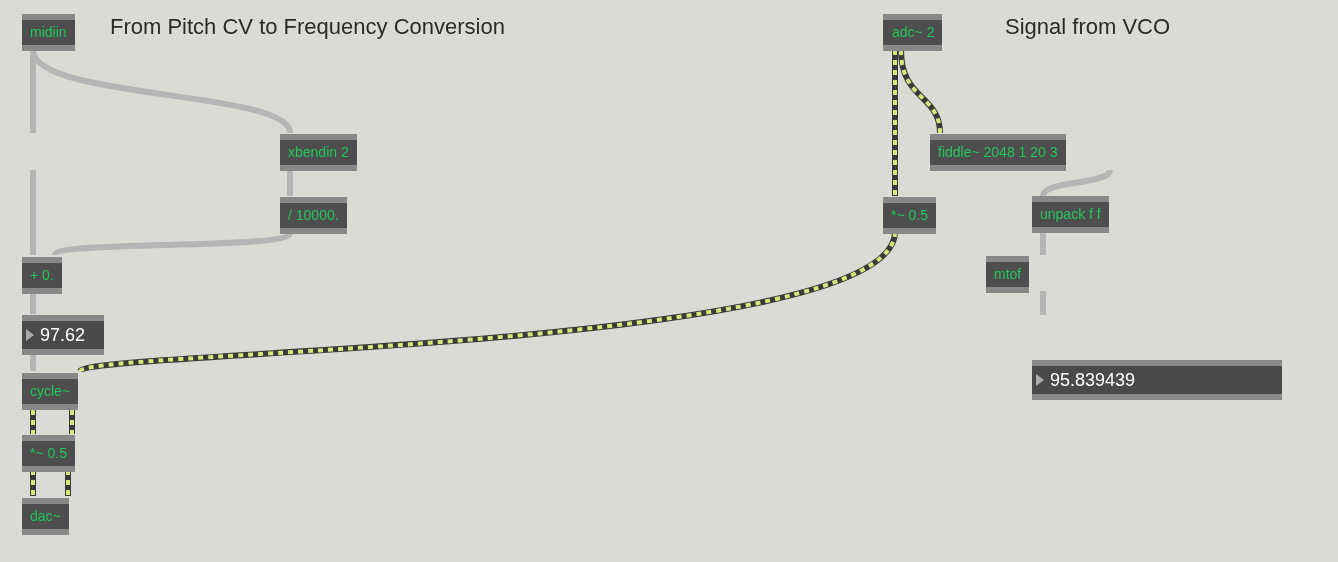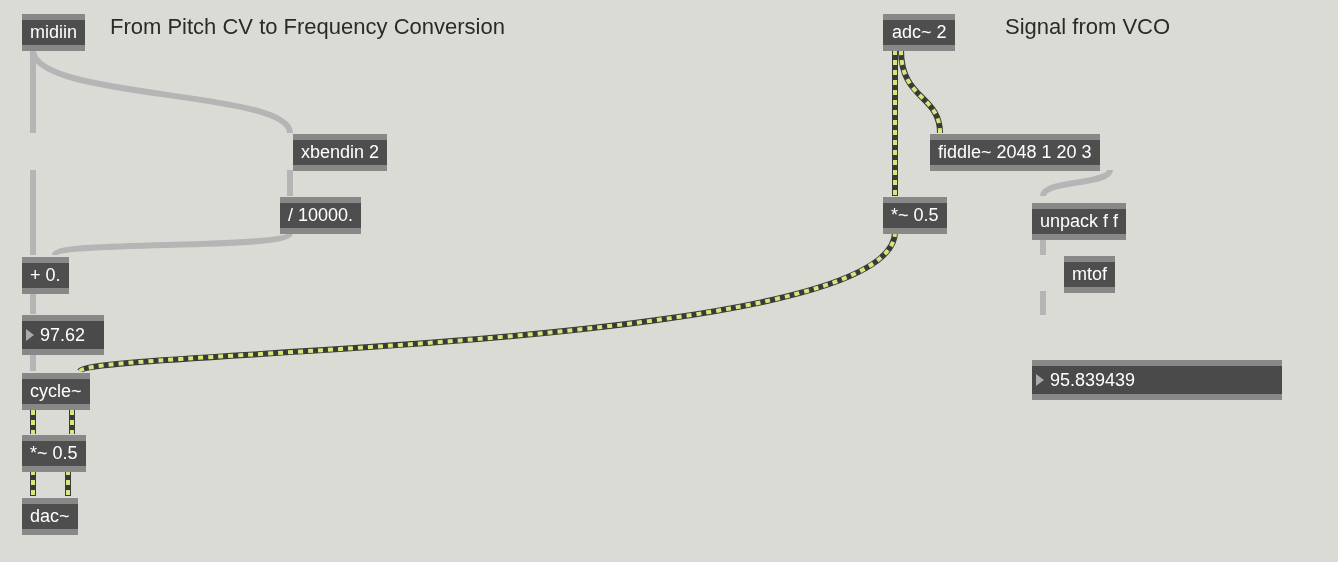--- a/index.html
+++ b/index.html
@@ -19,22 +19,22 @@
   svg.wires {
     position: absolute;
     inset: 0;
     width: 1338px;
     height: 562px;
     pointer-events: none;
   }
   .obj {
     position: absolute;
     background: #4e4e4e;
-    color: #ffffff;
-    font-size: 18px;
+    color: #22c55e;
+    font-size: 14px;
     line-height: 22px;
     padding: 1px 8px 2px 8px;
     border-top: 6px solid #888;
     border-bottom: 6px solid #888;
     border-left: none;
     border-right: none;
     white-space: nowrap;
   }
   .numbox {
     position: absolute;
@@ -102,28 +102,28 @@
   <path d="M33 470 L 33 496" stroke="#3a3a3a" stroke-width="6" fill="none"></path>
   <path d="M33 470 L 33 496" stroke="#d6e67b" stroke-width="4" fill="none" stroke-dasharray="5 5"></path>
   <path d="M68 470 L 68 496" stroke="#3a3a3a" stroke-width="6" fill="none"></path>
   <path d="M68 470 L 68 496" stroke="#d6e67b" stroke-width="4" fill="none" stroke-dasharray="5 5"></path>
 </svg>
 
 <div class="comment" style="left:1005px; top:14px;">Signal from VCO</div>
 <div class="comment" style="left:110px; top:14px;">From Pitch CV to Frequency Conversion</div>
 
 <div class="obj" style="left:22px; top:14px;">midiin</div>
-<div class="obj" style="left:293px; top:134px;">xbendin 2</div>
+<div class="obj" style="left:280px; top:134px;">xbendin 2</div>
 <div class="obj" style="left:280px; top:197px;">/ 10000.</div>
 <div class="obj" style="left:22px; top:257px;">+ 0.</div>
 <div class="numbox" style="left:22px; top:315px; width:54px;">97.62</div>
 <div class="obj" style="left:22px; top:373px;">cycle~</div>
 <div class="obj" style="left:22px; top:435px;">*~ 0.5</div>
 <div class="obj" style="left:22px; top:498px;">dac~</div>
 
 <div class="obj" style="left:883px; top:14px;padding-left:9px;">adc~ 2</div>
 <div class="obj" style="left:930px; top:134px;">fiddle~ 2048 1 20 3</div>
 <div class="obj" style="left:883px; top:197px;">*~ 0.5</div>
-<div class="obj" style="left:1032px; top:203px;">unpack f f</div>
-<div class="obj" style="left:1064px; top:256px;">mtof</div>
+<div class="obj" style="left:1032px; top:196px;">unpack f f</div>
+<div class="obj" style="left:986px; top:256px;">mtof</div>
 <div class="numbox" style="left:1032px; top:316px; width:222px;margin-top:44px;">95.839439</div>
 
 </div>
 
 </body></html>

